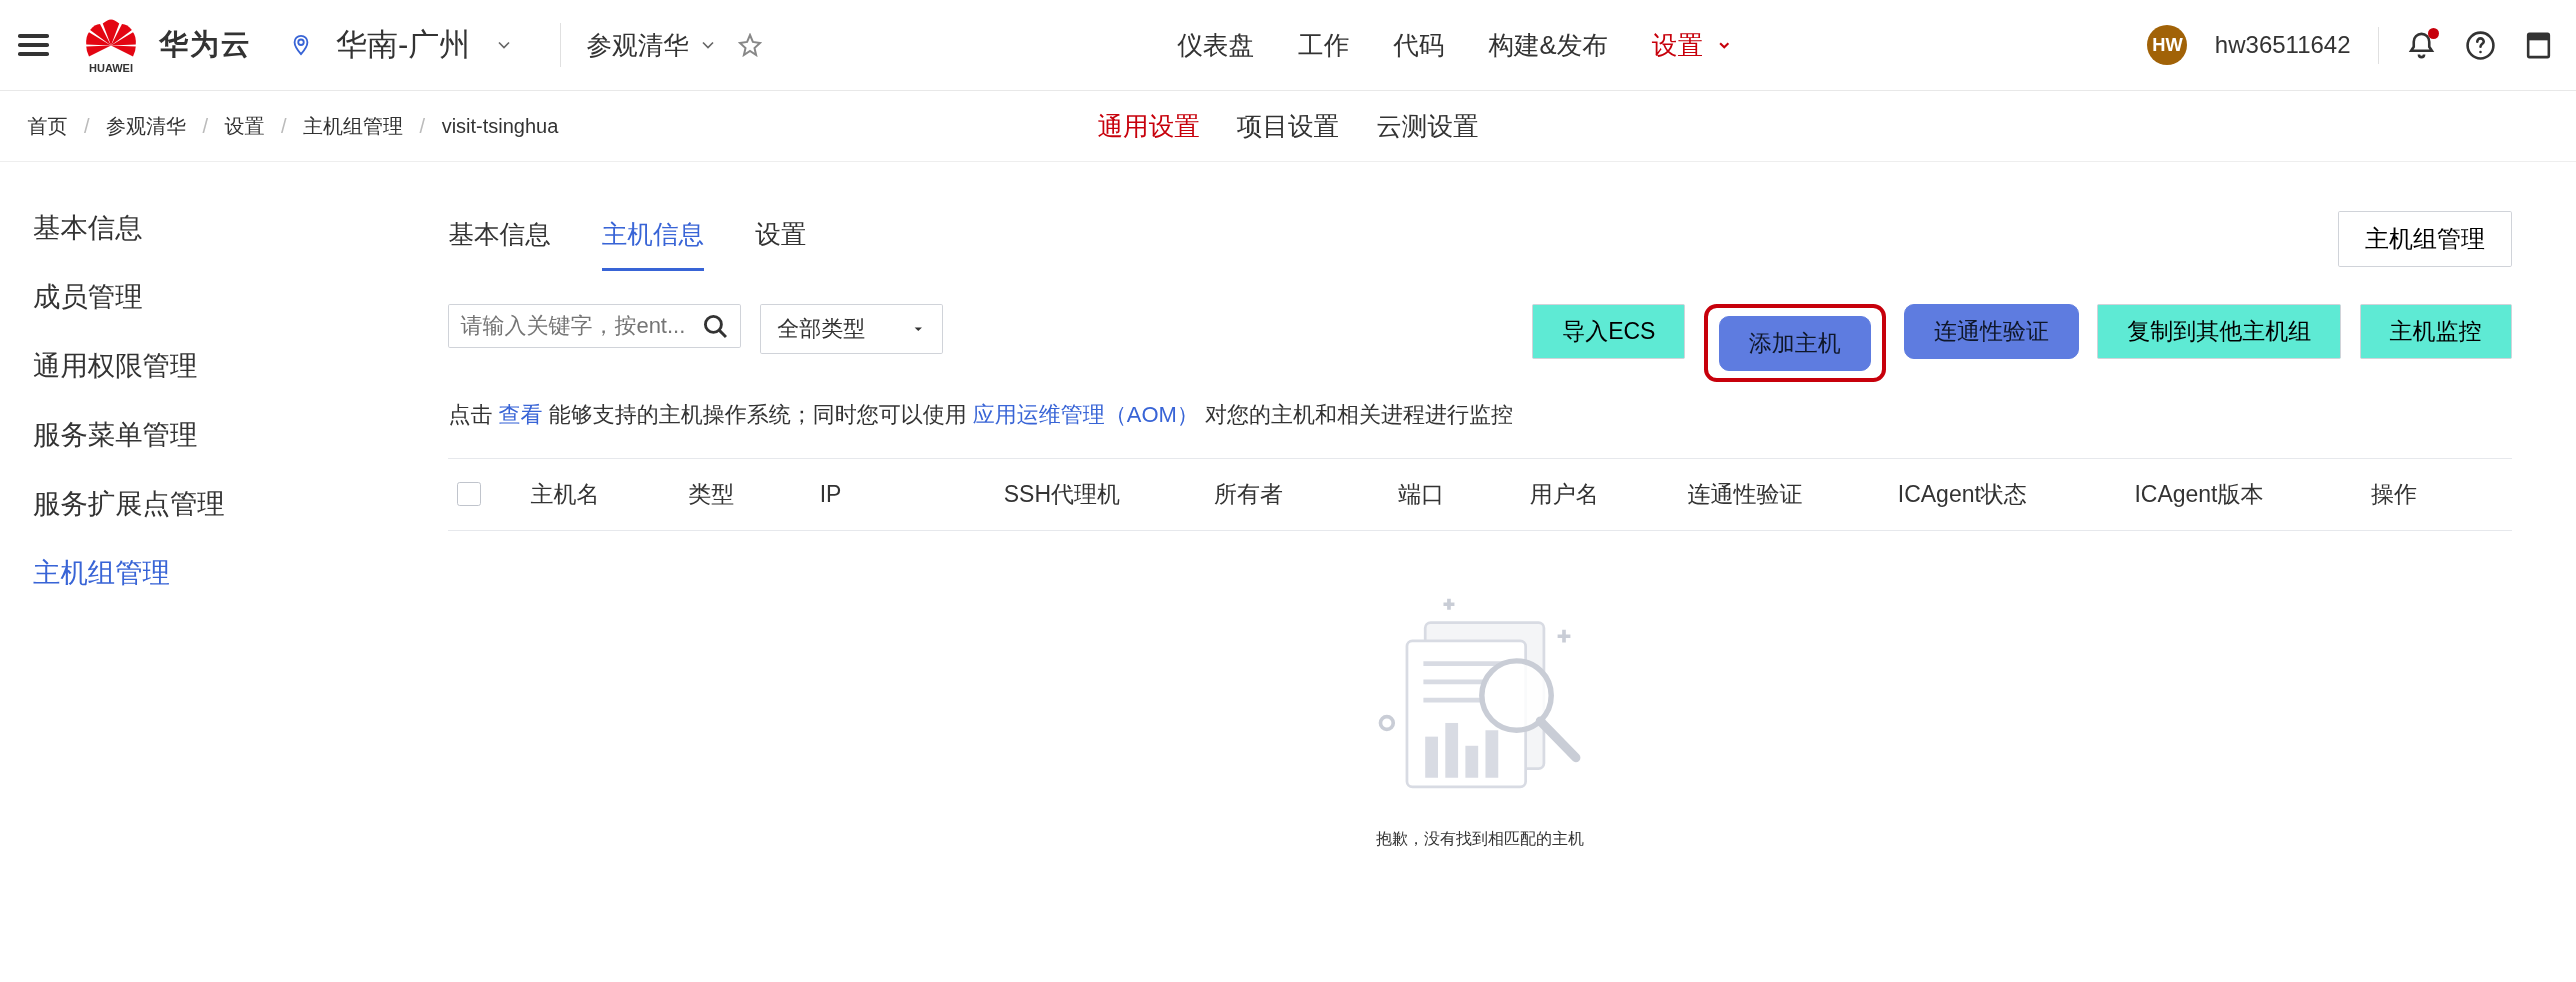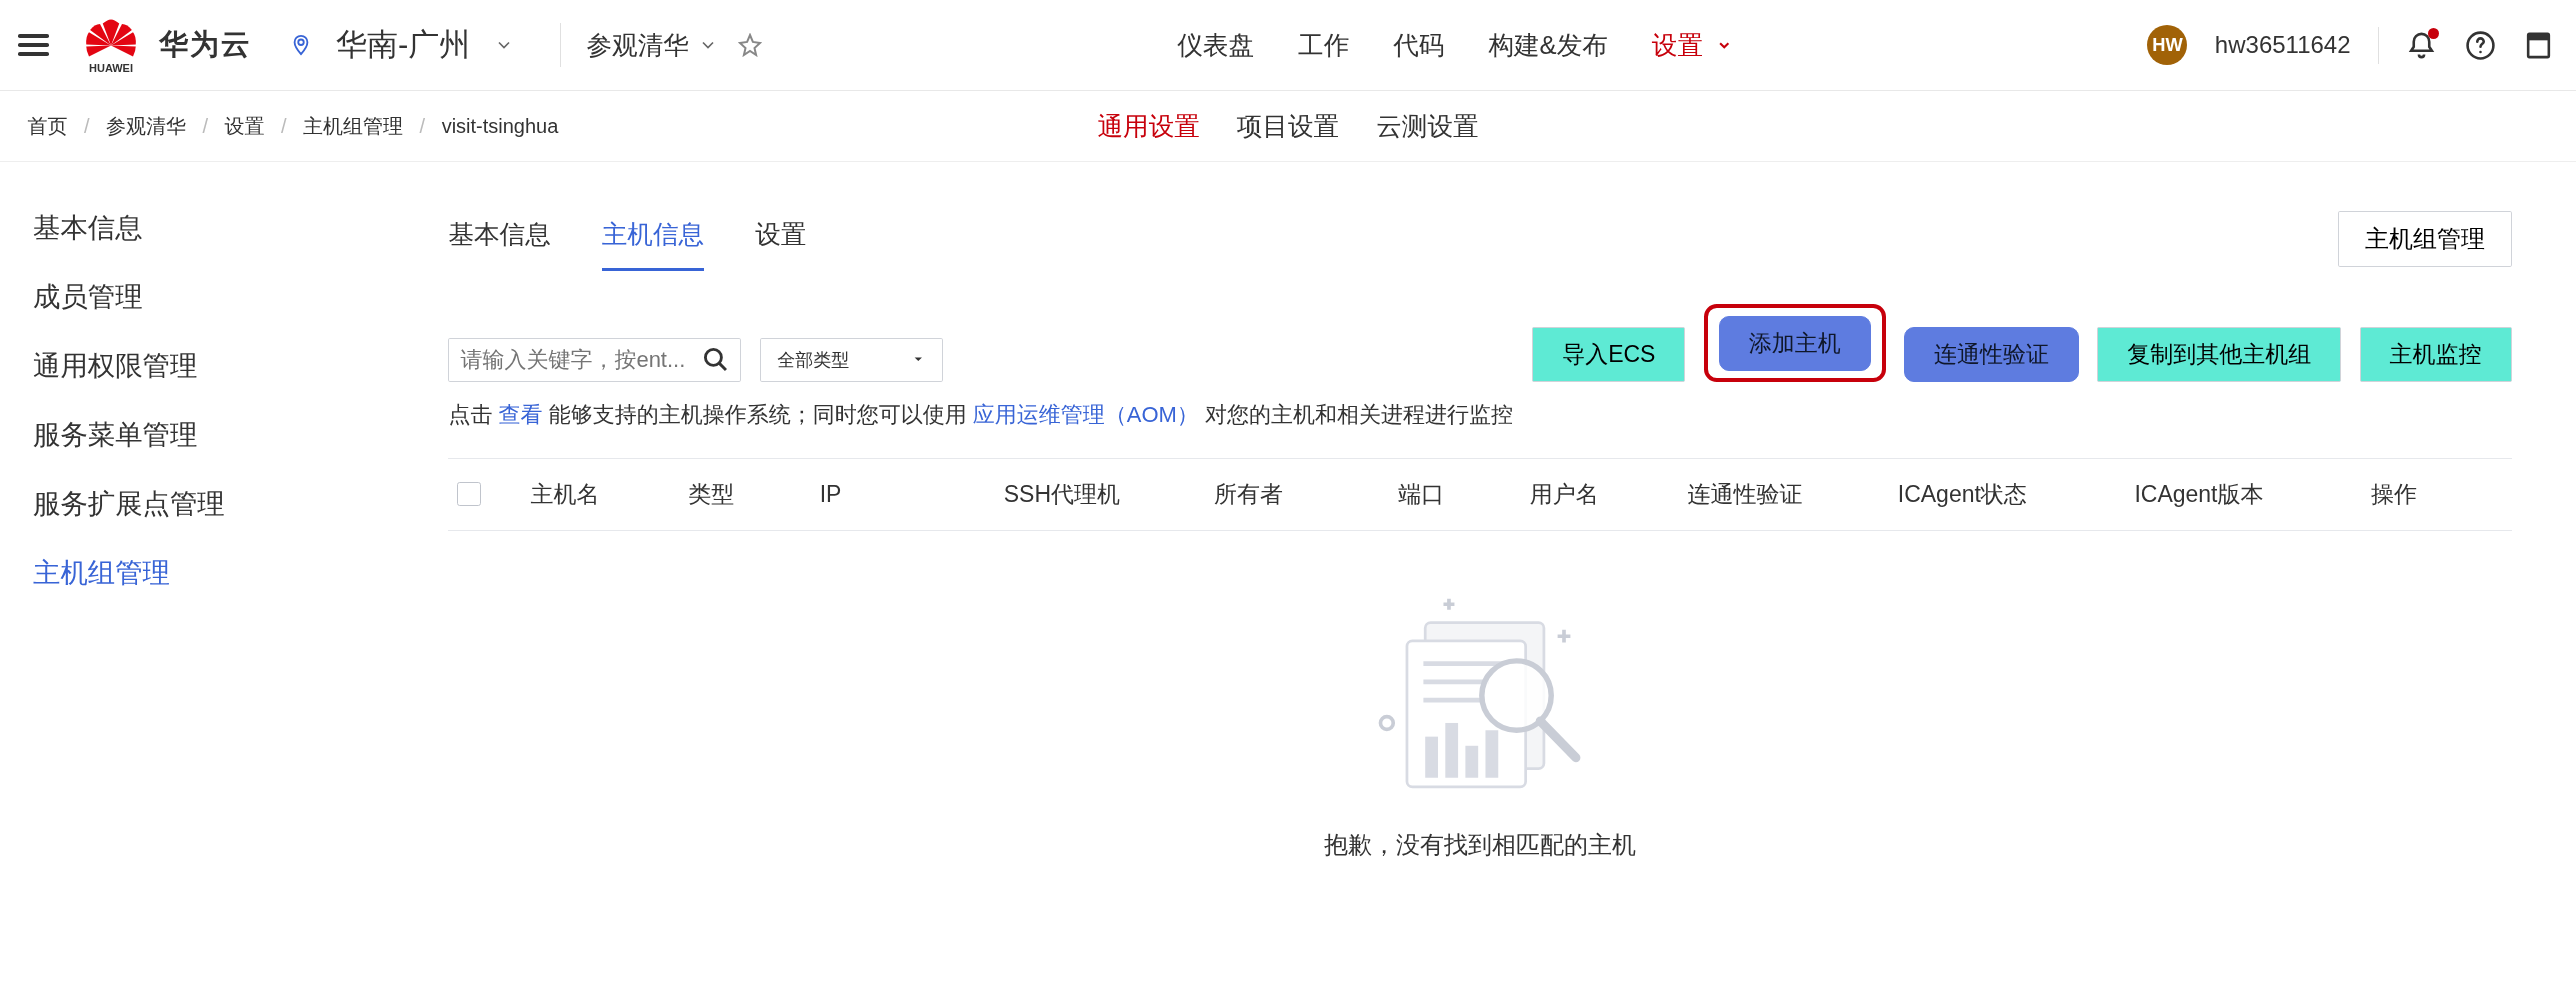--- a/index.html
+++ b/index.html
@@ -55,40 +55,40 @@
   .sidebar .item.active{color:#3864d6;}
 
   .main{flex:1;padding:27.4px 37px 0 37px;background:#fff;}
   .main-panel{background:#fff;padding:18.3px 27.4px;}
   .tabs-row{display:flex;align-items:center;justify-content:space-between;margin-bottom:33px;}
   .tabs{display:flex;gap:51px;}
   .tabs a{font-size:25.6px;padding:9.1px 0 16.5px;cursor:pointer;color:#333;font-weight:500;}
   .tabs a.active{color:#3864d6;border-bottom:3.7px solid #3864d6;}
   .group-btn{border:1.8px solid #d0d3d9;background:#fff;padding:11px 25.6px;font-size:24px;cursor:pointer;border-radius:1.8px;}
 
-  .toolbar{display:flex;align-items:flex-end;gap:18.3px;margin-bottom:18.3px;}
+  .toolbar{display:flex;align-items:flex-start;gap:18.3px;margin-bottom:18.3px;}
   .search-box{display:flex;align-items:center;border:1.8px solid #d0d3d9;padding:7.3px 11px;width:293px;border-radius:1.8px;}
   .search-box input{border:0;outline:0;font-size:22px;flex:1;min-width:0;}
   .search-box svg{width:27.4px;height:27.4px;}
-  .type-sel{display:flex;align-items:center;justify-content:space-between;border:1.8px solid #d0d3d9;padding:9.1px 16.5px;width:183px;font-size:18px;border-radius:1.8px;cursor:pointer;}
+  .type-sel{display:flex;align-items:center;justify-content:space-between;border:1.8px solid #d0d3d9;padding:9.1px 16.5px;width:183px;font-size:22px;border-radius:1.8px;cursor:pointer;}
   .spacer{flex:1;}
   .btn{padding:11px 29px;font-size:23px;cursor:pointer;border-radius:1.8px;border:1.8px solid #d0d3d9;background:#5eead4;white-space:nowrap;}
   .btn.primary{background:var(--blue-btn);color:#0f172a;border-color:var(--blue-btn);border-radius:10px;}
   .highlight-box{border:4.6px solid var(--red);border-radius:12.8px;padding:7.3px 11px;}
 
   .hint-line{font-size:22px;margin-bottom:27.4px;color:#333;}
   .hint-line a{color:#3864d6;cursor:pointer;}
 
   .htable{border-top:0.9px solid #e6e8ec;border-bottom:0.9px solid #e6e8ec;}
   .htable .hrow{display:grid;grid-template-columns:73px 1.2fr 1fr 1.4fr 1.6fr 1.4fr 1fr 1.2fr 1.6fr 1.8fr 1.8fr 1fr;align-items:center;padding:20px 9.1px;}
   .htable .hrow span{font-size:23px;font-weight:500;}
   .chk{width:24px;height:24px;border:1.8px solid #c0c4cc;border-radius:2.7px;cursor:pointer;}
 
   .empty{display:flex;flex-direction:column;align-items:center;justify-content:center;padding:55px 0 0;gap:33px;}
-  .empty-text{font-size:24px;color:#333;}
+  .empty-text{font-size:16px;color:#333;}
 </style>
 </head>
 <body>
 
 <div class="topbar">
   <div class="burger">
     <span></span>
       <span></span>
       <span></span>
   </div>

